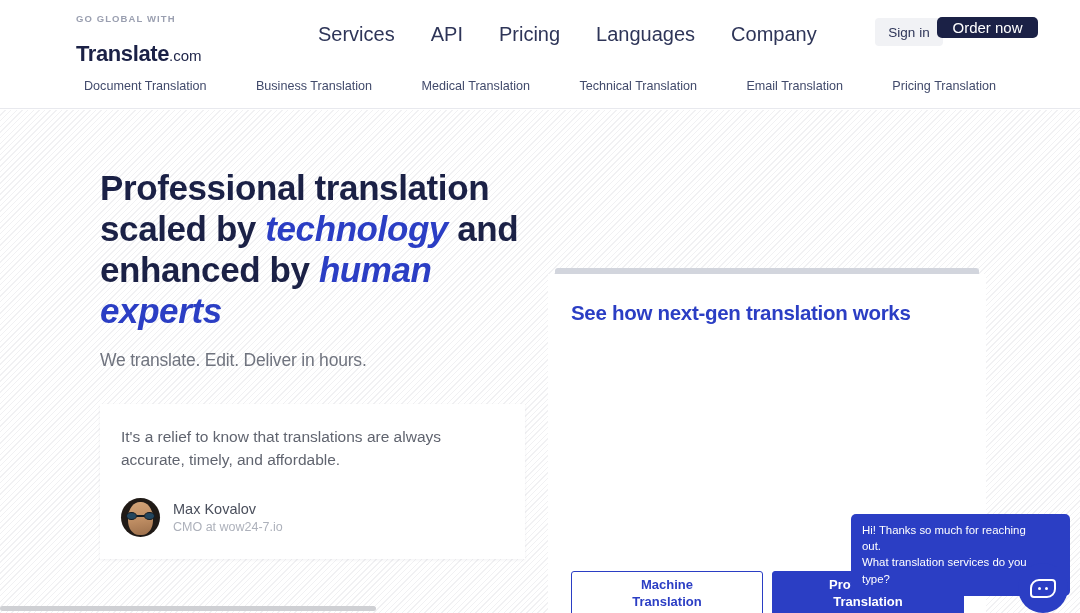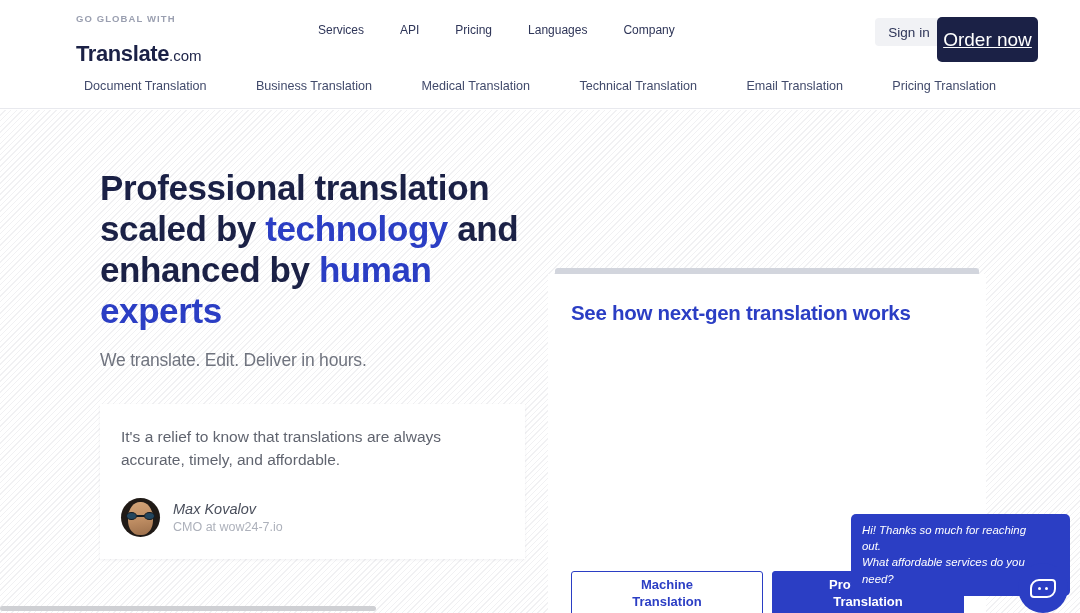--- a/index.html
+++ b/index.html
@@ -59,21 +59,21 @@
   }
 
   .mainnav {
     position: absolute;
     left: 318px;
     top: 23px;
     display: flex;
     gap: 36px;
   }
   .mainnav a {
-    font-size: 12px;
+    font-size: 20px;
     color: #2e3558;
     text-decoration: none;
     cursor: pointer;
     white-space: nowrap;
   }
 
   .signin-btn {
     position: absolute;
     right: 137px;
     top: 18px;
@@ -85,29 +85,28 @@
     font-size: 13.5px;
     color: #2e3558;
     font-family: "Liberation Sans", sans-serif;
     cursor: pointer;
   }
   .order-btn {
     position: absolute;
     right: 42px;
     top: 17px;
     width: 101px;
-    height: 45px;
+    height: 21px;
     background: #1b2146;
     border: none;
     border-radius: 5px;
-    font-size: 19px;
+    font-size: 15px;
     color: #ffffff;
     font-family: "Liberation Sans", sans-serif;
     cursor: pointer;
-    text-decoration: underline;
   }
 
   
   .subnav {
     position: absolute;
     top: 64px; left: 0;
     width: 1080px;
     height: 45px;
     background: #ffffff;
     border-bottom: 1px solid #e8e9ee;
@@ -150,21 +149,21 @@
     position: absolute;
     left: 100px;
     top: 58px;
     width: 440px;
     font-size: 35px;
     font-weight: 700;
     line-height: 1.17;
     color: #1b2146;
     letter-spacing: -0.4px;
   }
-  .headline .hl { color: #2b3ec4; }
+  .headline .hl { color: #2b3ec4; font-style: italic; }
 
   .subhead {
     position: absolute;
     left: 100px;
     top: 240px;
     font-size: 17.5px;
     color: #70747f;
     letter-spacing: -0.2px;
   }
 
@@ -228,21 +227,20 @@
     position: absolute;
     left: 11px; top: 3px;
     width: 7px; height: 1.5px;
     background: #131b22;
   }
   .author-name {
     font-size: 14.5px;
     color: #4a4f5c;
     display: block;
     margin-bottom: 3px;
-    font-style: italic;
   }
   .author-role {
     font-size: 12.5px;
     color: #adb1bb;
     display: block;
   }
 
   
   .widget-topbar {
     position: absolute;
@@ -372,21 +370,20 @@
   .chat-bubble {
     position: absolute;
     left: 851px;
     top: 514px;
     width: 219px;
     padding: 8px 28px 9px 11px;
     background: #2b3ec4;
     border-radius: 5px;
     z-index: 40;
     cursor: pointer;
-    font-style: italic;
   }
   .chat-bubble .line {
     display: block;
     font-size: 11.4px;
     line-height: 1.42;
     color: #ffffff;
   }
   .chat-bubble::after {
     content: "";
     position: absolute;
@@ -517,21 +514,21 @@
         <div class="mode-btn solid">
           <span><span>Professional</span><br><span>Translation</span></span>
         </div>
       </div>
 
     </div>
   </div>
 
   <div class="chat-bubble">
     <span class="line">Hi! Thanks so much for reaching out.</span>
-    <span class="line">What affordable services do you need?</span>
+    <span class="line">What translation services do you type?</span>
   </div>
 
   <div class="chat-fab">
     <span class="bot">
       <span class="eye l"></span>
       <span class="eye r"></span>
     </span>
   </div>
 
   <div class="hscroll-track">

